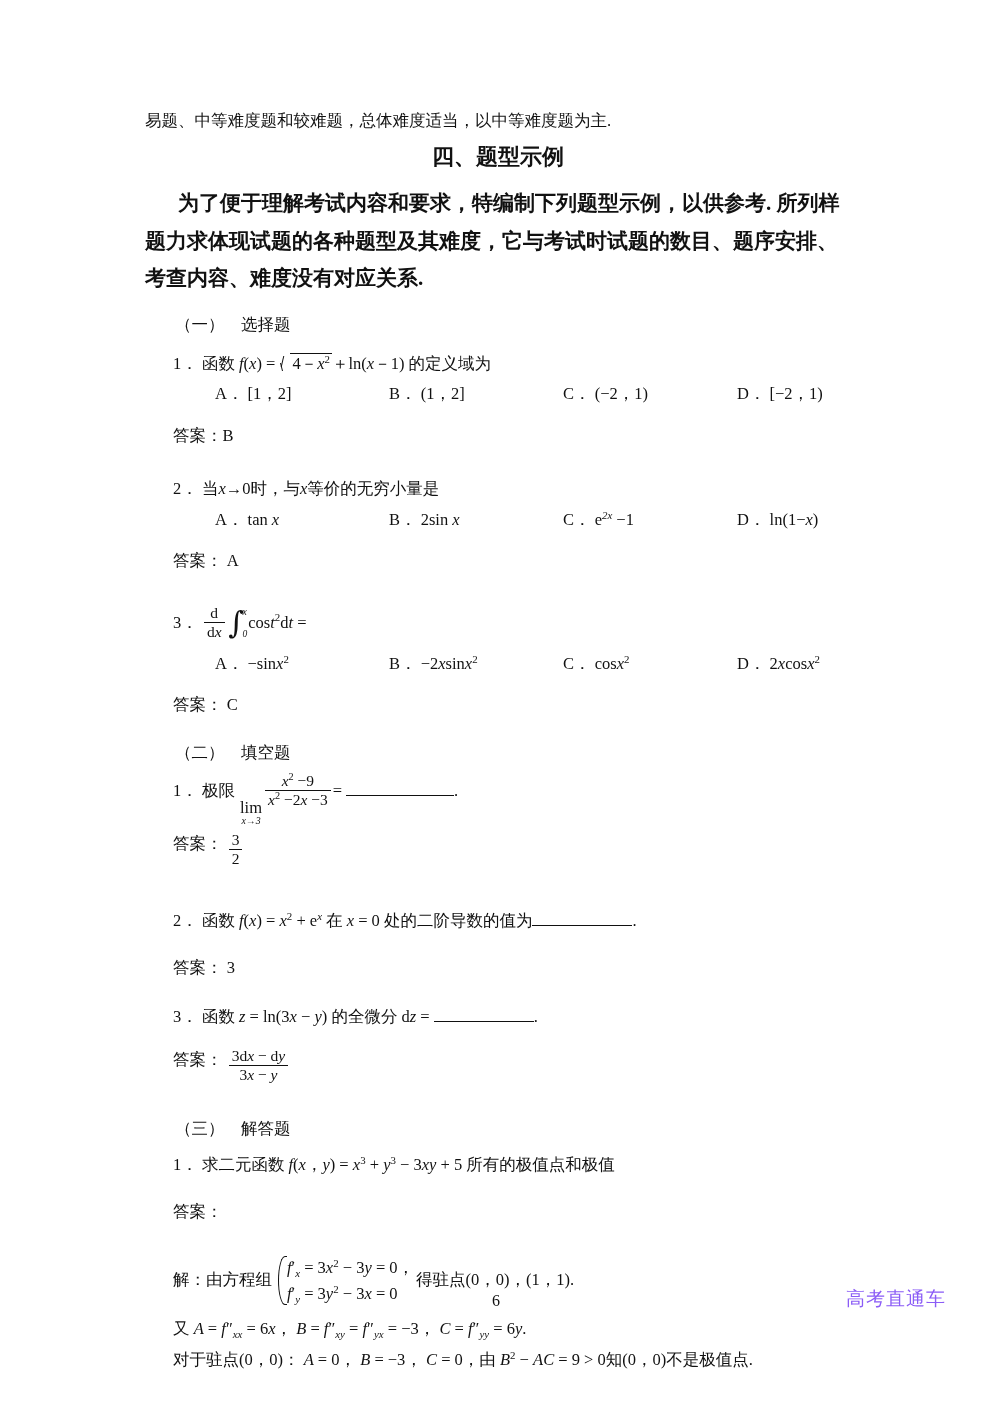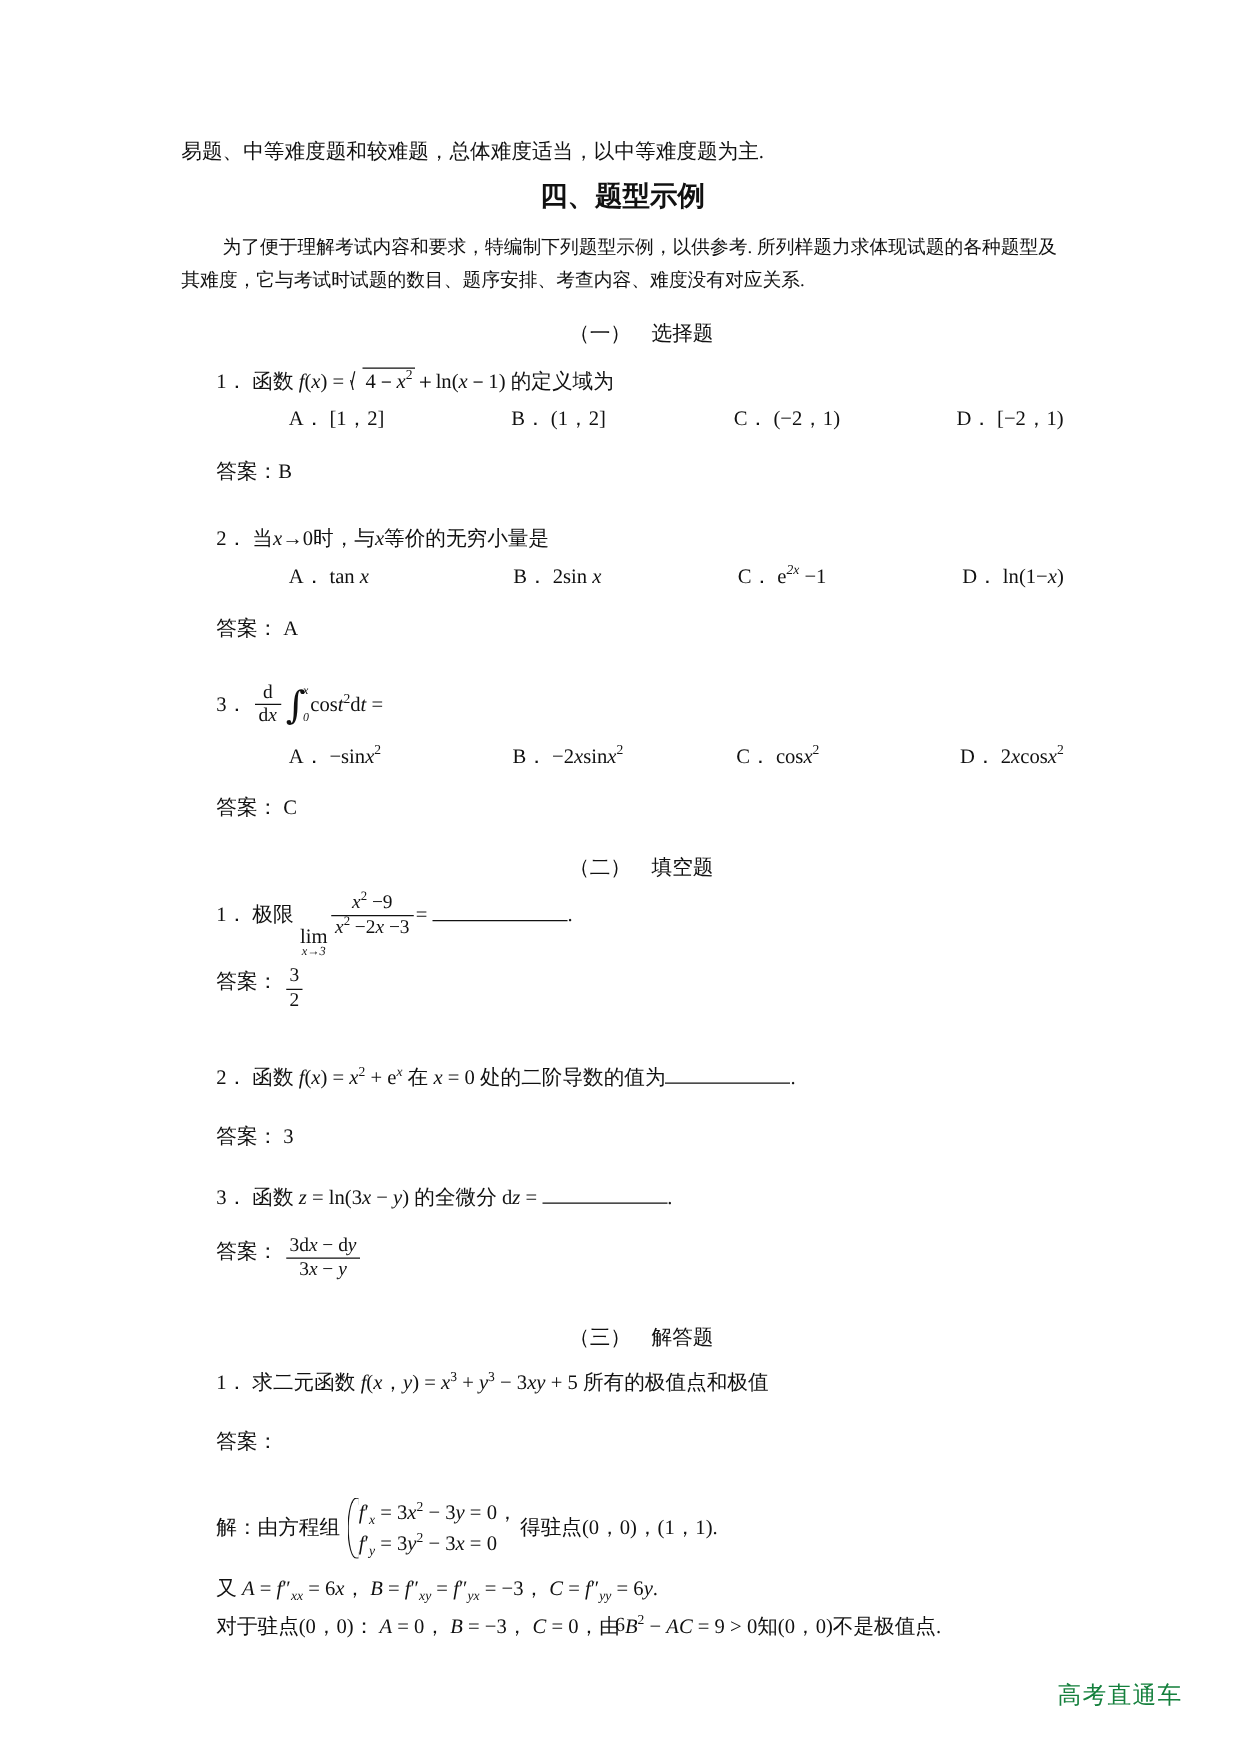--- a/index.html
+++ b/index.html
@@ -29,31 +29,32 @@
   }
 
   
   .line {
     font-size: 16.5px;
     line-height: 1.05;
     white-space: nowrap;
     margin: 0;
   }
   .para {
-    font-size: 15px;
+    font-size: 21px;
     line-height: 1.08;
     margin: 0;
+    font-weight: bold;
   }
   .sec-title {
     text-align: center;
     font-size: 22px;
     font-weight: bold;
     margin: 0;
   }
-  .indent1 { padding-left: 30px; text-align: center; }
+  .indent1 { padding-left: 30px; }
   .indent2 { padding-left: 28px; }
   .gap-xs { height: 7px; }
   .gap-s  { height: 13px; }
   .gap-m  { height: 19px; }
   .gap-l  { height: 26px; }
 
   
   .m { font-family: "Liberation Serif", "DejaVu Serif", serif; }
   .it { font-style: italic; }
   .up { font-style: normal; }
@@ -189,21 +190,21 @@
   .blank.w2 { width: 100px; }
   .blank.w3 { width: 100px; }
 
   
   .opts {
     display: flex;
     font-size: 16.5px;
     padding-left: 70px;
     line-height: 1.1;
   }
-  .opts > .opt { width: 174px; white-space: nowrap; margin-left: 16px; }
+  .opts > .opt { width: 174px; white-space: nowrap; }
   .opts > .opt:last-child { width: auto; }
 
   
   .ans {
     font-size: 16.5px;
     line-height: 1.1;
     white-space: nowrap;
   }
   .ans-frac { display: flex; align-items: flex-start; font-size: 16.5px; }
 
@@ -214,24 +215,24 @@
     top: 1292px;
     width: 992px;
     text-align: center;
     font-size: 16px;
     color: #111;
   }
   
   .watermark {
     position: absolute;
     left: 846px;
-    top: 1343px;
+    top: 1286px;
     font-family: "Liberation Sans", "DejaVu Sans", sans-serif;
     font-size: 19px;
-    color: #15803d;
+    color: #8b5cf6;
     letter-spacing: 1px;
     white-space: nowrap;
   }
 </style>
 </head>
 <body>
 
 <div class="page">
   <div class="content">
 

